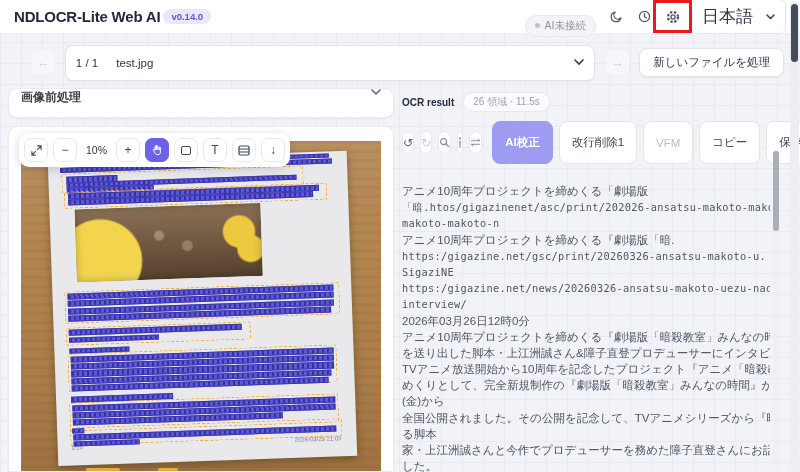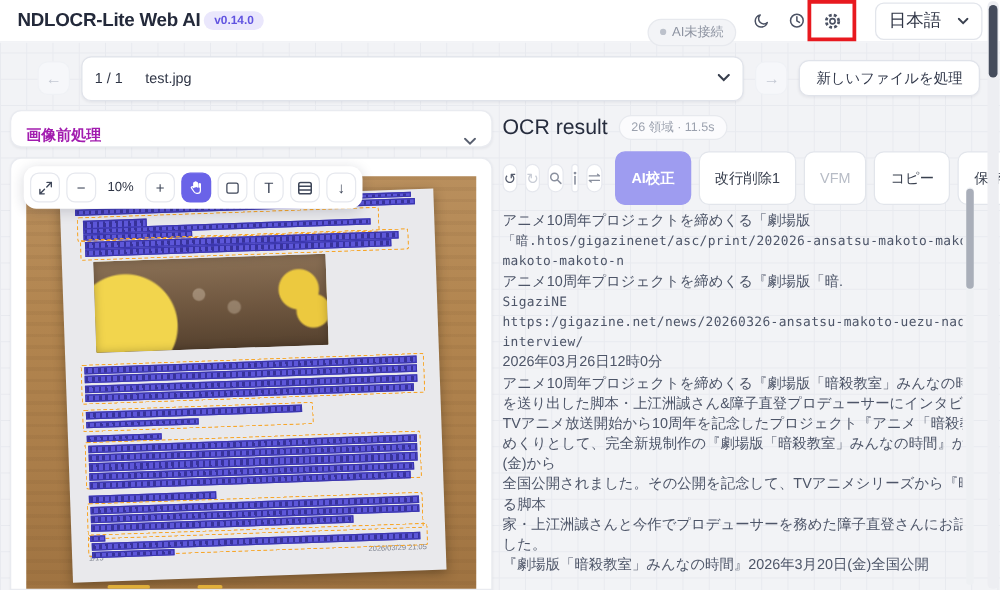--- a/index.html
+++ b/index.html
@@ -26,21 +26,21 @@
   .h-spacer { flex:1; }
   .ai-status { display:flex; align-items:center; gap:5px; background:#f3f4f7; border:1px solid #e7e9ee;
     color:#8d93a1; font-size:10.5px; padding:3px 9px; border-radius:12px; margin-right:6px;margin-top:18px; }
   .ai-dot { width:5px; height:5px; border-radius:50%; background:#bcc1cb; }
   .icon-btn { width:27px; height:26px; border-radius:7px; display:flex; align-items:center;
     justify-content:center; color:#4b5264; background:transparent; cursor:pointer; }
   .gear-wrap { position:relative; display:flex; }
   .red-annot { position:absolute; left:-6px; top:-4px; width:39px; height:33px;
     border:3px solid #e8191f; pointer-events:none; }
   .lang-select { display:flex; align-items:center; gap:13px; border:1px solid #e2e5eb; background:#fff;
-    border-radius:7px; padding:5px 10px; font-size:14px; color:#2f3545; margin-left:20px; cursor:pointer; }
+    border-radius:7px; padding:5px 10px; font-size:17px; color:#2f3545; margin-left:4px; cursor:pointer; }
 
   
   .page-scrollbar { position:absolute; right:1px; top:1px; bottom:1px; width:9px;
     background:#edeef2; border-radius:4px; z-index:9; }
   .page-scrollbar .thumb { position:absolute; top:3px; left:1px; width:7px; height:58px;
     background:#454c5c; border-radius:4px; }
 
   
   .file-bar { position:absolute; top:48px; left:30px; right:16px; height:29px;
     display:flex; align-items:center; gap:9px; }
@@ -51,21 +51,21 @@
     box-shadow:0 1px 2px rgba(20,24,40,.05); cursor:pointer; }
   .file-select .pages { margin-right:18px; }
   .file-select .chev { margin-left:auto; display:flex; }
   .new-file-btn { height:29px; padding:0 13px; background:#fff; border:1px solid #e0e3ea; border-radius:8px;
     font-size:11.5px; color:#333a4c; display:flex; align-items:center; box-shadow:0 1px 2px rgba(20,24,40,.05);
     cursor:pointer; white-space:nowrap; }
 
   
   .left-col { position:absolute; left:8px; top:88px; width:386px; bottom:0; display:flex; flex-direction:column; }
   .panel-head { height:30px; background:#fff; border:1px solid #e9ebf0; border-radius:9px; flex:none;
-    display:flex; align-items:flex-end; padding:0 12px; font-size:12px; font-weight:bold; color:#a21caf;
+    display:flex; align-items:flex-start; padding:0 12px; font-size:12px; font-weight:bold; color:#404040;
     box-shadow:0 1px 2px rgba(20,24,40,.05); cursor:pointer; }
   .panel-head .chev { margin-left:auto; display:flex; color:#596070; }
   .viewer-card { margin-top:8px; flex:1; background:#fff; border:1px solid #e9ebf0;
     border-radius:9px 9px 0 0; position:relative; overflow:hidden; box-shadow:0 1px 2px rgba(20,24,40,.05); }
 
   .viewer-toolbar { position:absolute; top:6px; left:10px; background:#fff; border-radius:10px;
     box-shadow:0 2px 10px rgba(30,35,60,.18); padding:5px; display:flex; gap:5px; align-items:center; z-index:4; }
   .tb { min-width:24px; height:24px; border:1px solid #e6e8ee; border-radius:7px; background:#fff;
     color:#3e4658; font-size:12px; display:flex; align-items:center; justify-content:center;
     padding:0 4px; cursor:pointer; }
@@ -92,34 +92,34 @@
       radial-gradient(circle at 60% 55%, rgba(235,220,200,.3) 0 4%, rgba(235,220,200,0) 5%),
       linear-gradient(180deg,#8a7055 0%, #6e563f 55%, #55412e 100%);
     box-shadow:inset 0 0 8px rgba(0,0,0,.25); }
   .paper-foot { position:absolute; font-size:6px; color:#7d828f; }
   .desk-speck { position:absolute; bottom:2px; height:3px; background:rgba(250,198,58,.75);
     border-radius:2px; filter:blur(.4px); }
 
   
   .right-col { position:absolute; left:402px; top:88px; right:30px; bottom:0; display:flex; flex-direction:column; }
   .ocr-head { display:flex; align-items:center; gap:9px; margin-top:4px; }
-  .ocr-title { font-size:17px; font-weight:normal; color:#262c3d; }
+  .ocr-title { font-size:10px; font-weight:bold; color:#262c3d; }
   .ocr-meta { border:1px solid #e7e9ee; border-radius:10px; padding:2px 9px; font-size:10px;
     color:#9ba1ae; background:#fbfbfd; }
   .ocr-toolbar { display:flex; align-items:center; gap:6px; margin-top:9px; }
   .mini-btn { width:27px; height:23px; border:1px solid #e6e8ee; border-radius:7px; background:#fff;
     display:flex; align-items:center; justify-content:center; font-size:12px; cursor:pointer; }
   .mini-btn.primary-ink { color:#565d6e; }
   .mini-btn.disabled { color:#c9cdd6; }
   .mini-btn.soft { color:#8a909e; }
   .txt-btn { height:43px; padding:0 12px; background:#fff; border:1px solid #e2e5eb; border-radius:8px;
     font-size:11.5px; color:#39404f; display:flex; align-items:center; cursor:pointer; white-space:nowrap; }
   .txt-btn.ai { background:#9e9cf0; border-color:#9e9cf0; color:#fff; font-weight:bold; margin-left:4px; }
   .txt-btn.muted { color:#b7bcc6; }
-  .ocr-text { margin-top:5px; flex:1; overflow:hidden; color:#4d5568; cursor:text; }
+  .ocr-text { margin-top:19px; flex:1; overflow:hidden; color:#4d5568; cursor:text; }
   .ocr-line { height:16.2px; line-height:16.2px; font-size:11.5px; white-space:nowrap; overflow:hidden; }
   .ocr-line.mono { font-family:"DejaVu Sans Mono","Liberation Mono",monospace; font-size:10.3px; letter-spacing:.3px; }
   .ocr-scrollbar { position:absolute; right:-9px; top:62px; bottom:4px; width:6px;
     background:#eef0f3; border-radius:3px; }
   .ocr-scrollbar .thumb { width:6px; height:80px; margin-top:1px; background:#a9aeb9; border-radius:3px; }
 
   svg { display:block; }
 </style>
 </head>
 <body>
@@ -328,20 +328,21 @@
       <span class="txt-btn muted">VFM</span>
       <span class="txt-btn">コピー</span>
       <span class="txt-btn">保存</span>
     </div>
 
     <div class="ocr-text" id="ocr-lines">
         <div class="ocr-line">アニメ10周年プロジェクトを締めくる「劇場版</div>
         <div class="ocr-line mono">「暗.htos/gigazinenet/asc/print/202026-ansatsu-makoto-makoto-</div>
         <div class="ocr-line mono">makoto-makoto-n</div>
         <div class="ocr-line">アニメ10周年プロジェクトを締めくる『劇場版「暗.</div>
+        <div class="ocr-line mono">https:/gigazine.net/gsc/print/20260326-ansatsu-makoto-u.</div>
         <div class="ocr-line mono">SigaziNE</div>
         <div class="ocr-line mono">https:/gigazine.net/news/20260326-ansatsu-makoto-uezu-naoto-shoji-</div>
         <div class="ocr-line mono">interview/</div>
         <div class="ocr-line">2026年03月26日12時0分</div>
         <div class="ocr-line">アニメ10周年プロジェクトを締めくる『劇場版「暗殺教室」みんなの時間』</div>
         <div class="ocr-line">を送り出した脚本・上江洲誠さん&amp;障子直登プロデューサーにインタビュー</div>
         <div class="ocr-line">TVアニメ放送開始から10周年を記念したプロジェクト『アニメ「暗殺教室」10周年の時</div>
         <div class="ocr-line">めくりとして、完全新規制作の『劇場版「暗殺教室」みんなの時間』が2026年3月20日</div>
         <div class="ocr-line">(金)から</div>
         <div class="ocr-line">全国公開されました。その公開を記念して、TVアニメシリーズから『暗殺教室』に携わ</div>

